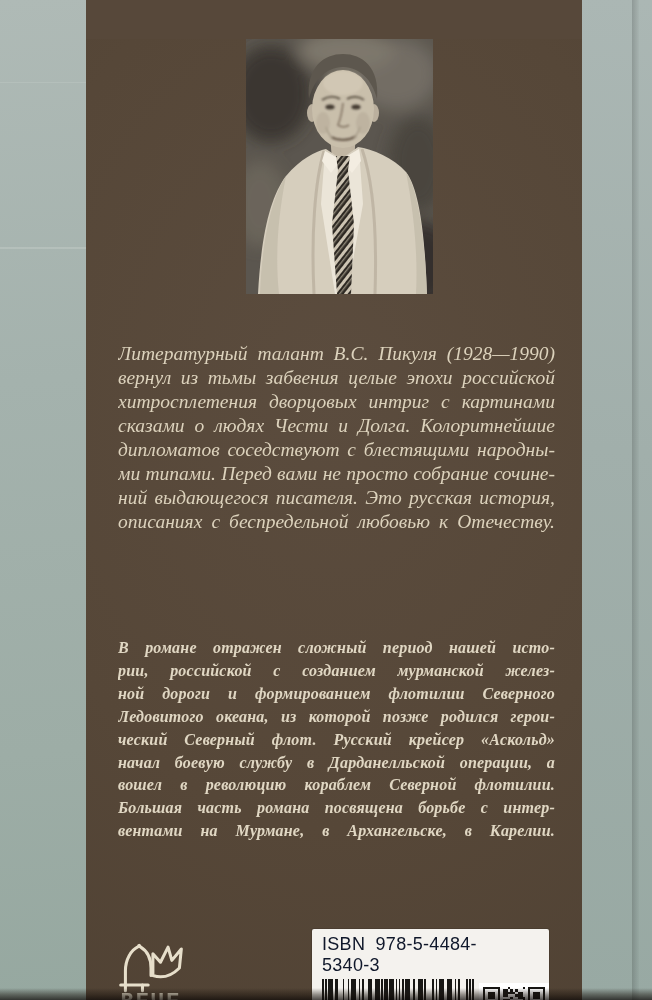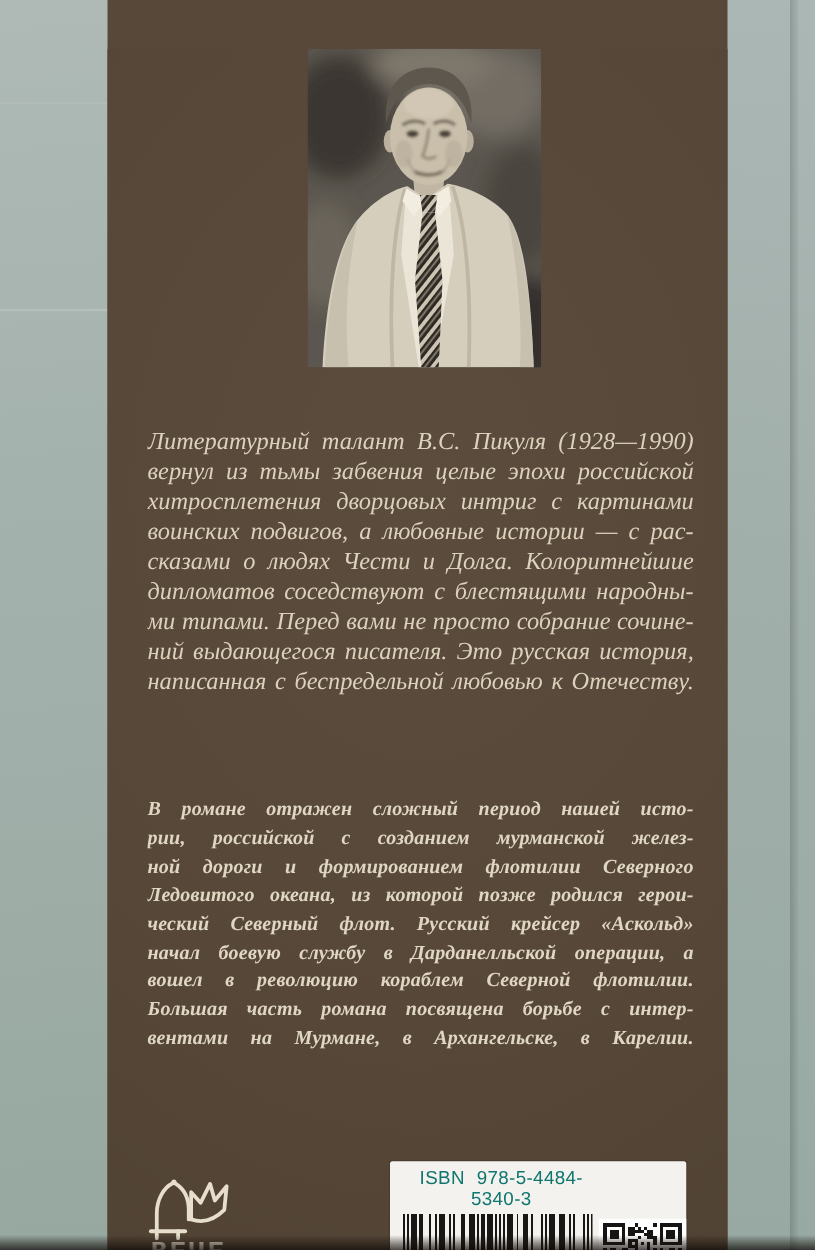--- a/index.html
+++ b/index.html
@@ -28,22 +28,22 @@
   .para-bold{top:598px;font-weight:bold;font-size:16px;line-height:22.9px;color:#e0d7c3;letter-spacing:0.2px;font-style:italic;}
   
   .publisher{position:absolute;left:24px;top:902px;width:82px;text-align:center;color:#e7dfcb;}
   .publisher svg{display:block;margin:0 auto;}
   .publisher-name{font-family:Liberation Mono, monospace;font-weight:bold;font-size:22px;
                   letter-spacing:2px;margin-top:-3px;color:#e7dfcb;}
   
   .label{position:absolute;left:226px;top:890px;width:237px;height:103px;
          background:#f4f2ee;border-radius:2px;box-shadow:0 0 0 1px rgba(0,0,0,0.10);}
   .label-inner{padding:5px 6px 0 10px;}
-  .isbn-line{width:158px;text-align:center;font-family:"Liberation Sans",sans-serif;
-             font-size:15px;letter-spacing:0.3px;word-spacing:5px;color:#0f766e;}
+  .isbn-line{width:158px;text-align:left;font-family:"Liberation Sans",sans-serif;
+             font-size:18px;letter-spacing:0.3px;word-spacing:5px;color:#0f172a;}
   .code-row{display:flex;margin-top:3px;}
   .barcode-wrap{width:156px;}
   .digits{display:flex;margin-top:0;font-family:"DejaVu Sans Mono",monospace;
           font-size:13.5px;color:#191917;line-height:14px;}
   .digits .d-first{width:11px;}
   .digits .d-group{flex:1;text-align:center;letter-spacing:3px;}
   .qr-wrap{margin-left:5px;margin-top:4px;width:70px;height:70px;background:#ffffff;}
   
   .bottom-shadow{position:absolute;left:0;bottom:0;width:652px;height:12px;z-index:5;
      background:linear-gradient(180deg,rgba(25,18,12,0) 0%,rgba(25,18,12,0.45) 55%,rgba(12,8,6,0.72) 100%);}
@@ -124,26 +124,25 @@
           <ellipse cx="97" cy="44" rx="20" ry="12" fill="#d9d2c2" opacity="0.6"></ellipse>
         </g>
         <rect width="187" height="255" fill="#5a4632" opacity="0.05"></rect>
       </svg>
     </div>
 
     <div class="para para-italic">
         <div class="line">Литературный талант В.С. Пикуля (1928—1990)</div>
         <div class="line">вернул из тьмы забвения целые эпохи российской</div>
         <div class="line">хитросплетения дворцовых интриг с картинами</div>
-        <div class="line">воинских подвигов, а любовные истории — с рас-</div>
         <div class="line">сказами о людях Чести и Долга. Колоритнейшие</div>
         <div class="line">дипломатов соседствуют с блестящими народны-</div>
         <div class="line">ми типами. Перед вами не просто собрание сочине-</div>
         <div class="line">ний выдающегося писателя. Это русская история,</div>
-        <div class="line">написанная с беспредельной любовью к Отечеству.</div>
+        <div class="line">описаниях с беспредельной любовью к Отечеству.</div>
       </div>
     <div class="para para-bold">
         <div class="line">В романе отражен сложный период нашей исто-</div>
         <div class="line">рии, российской с созданием мурманской желез-</div>
         <div class="line">ной дороги и формированием флотилии Северного</div>
         <div class="line">Ледовитого океана, из которой позже родился герои-</div>
         <div class="line">ческий Северный флот. Русский крейсер «Аскольд»</div>
         <div class="line">начал боевую службу в Дарданелльской операции, а</div>
         <div class="line">вошел в революцию кораблем Северной флотилии.</div>
         <div class="line">Большая часть романа посвящена борьбе с интер-</div>

